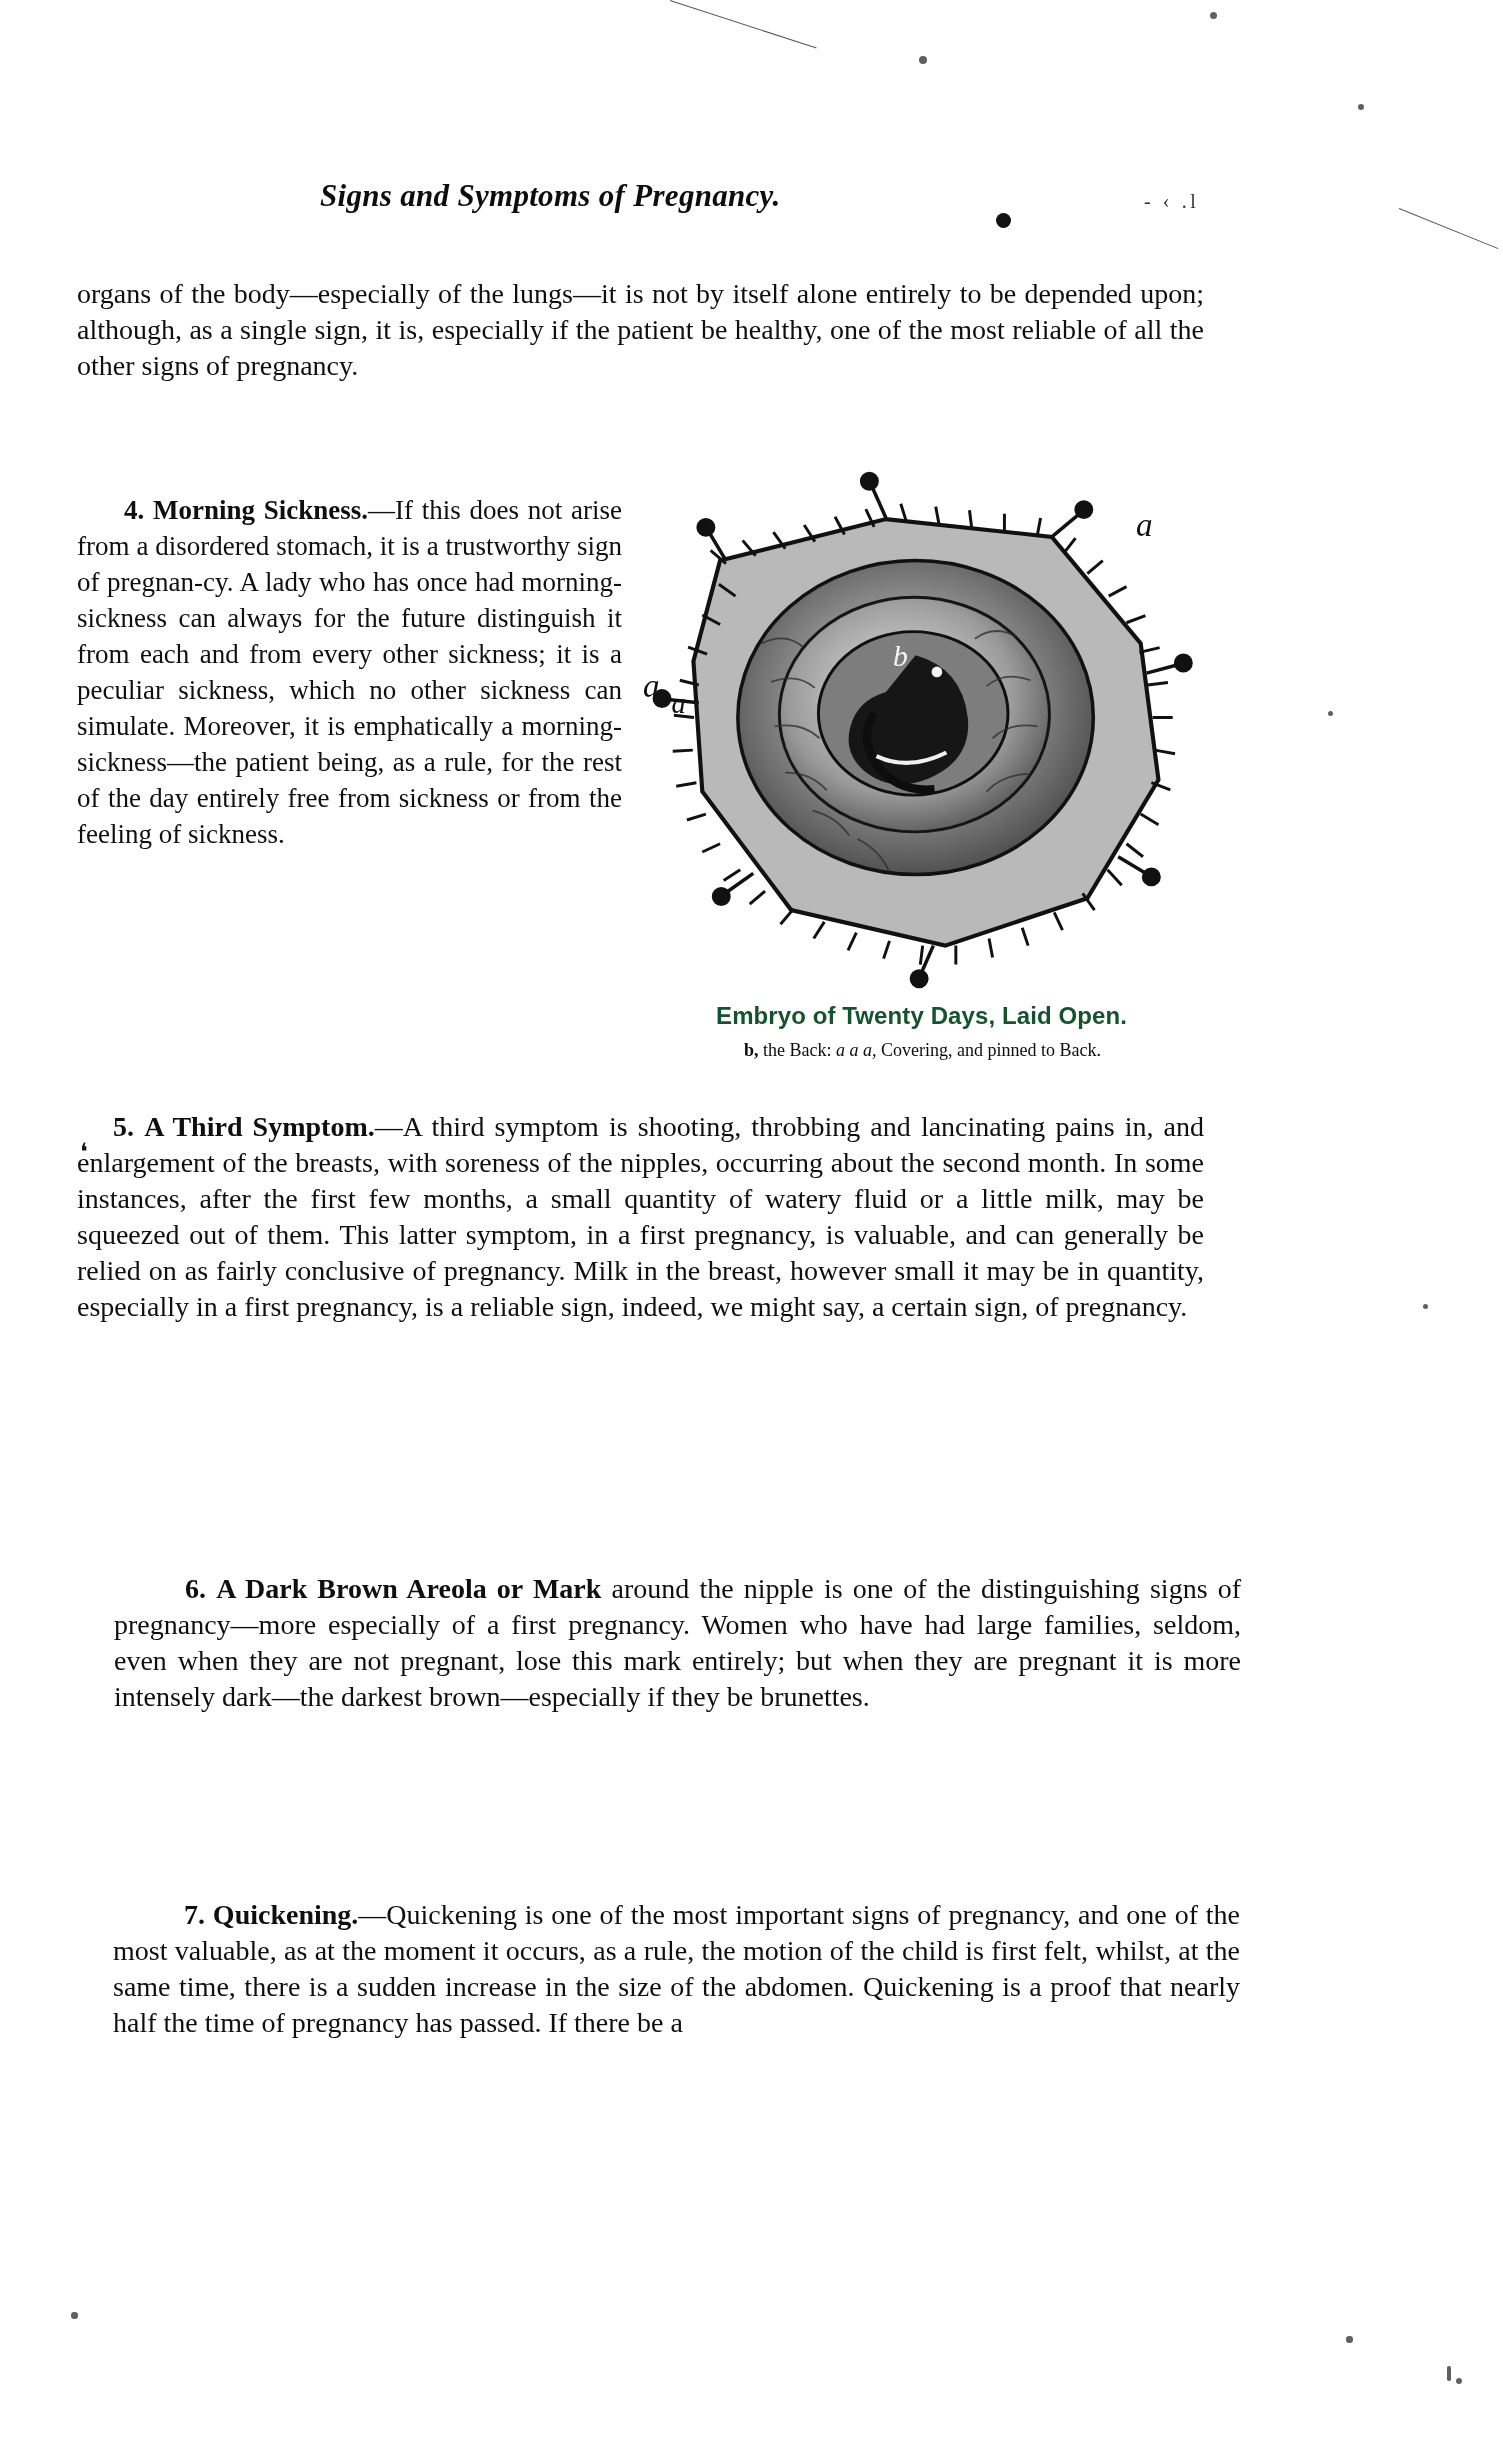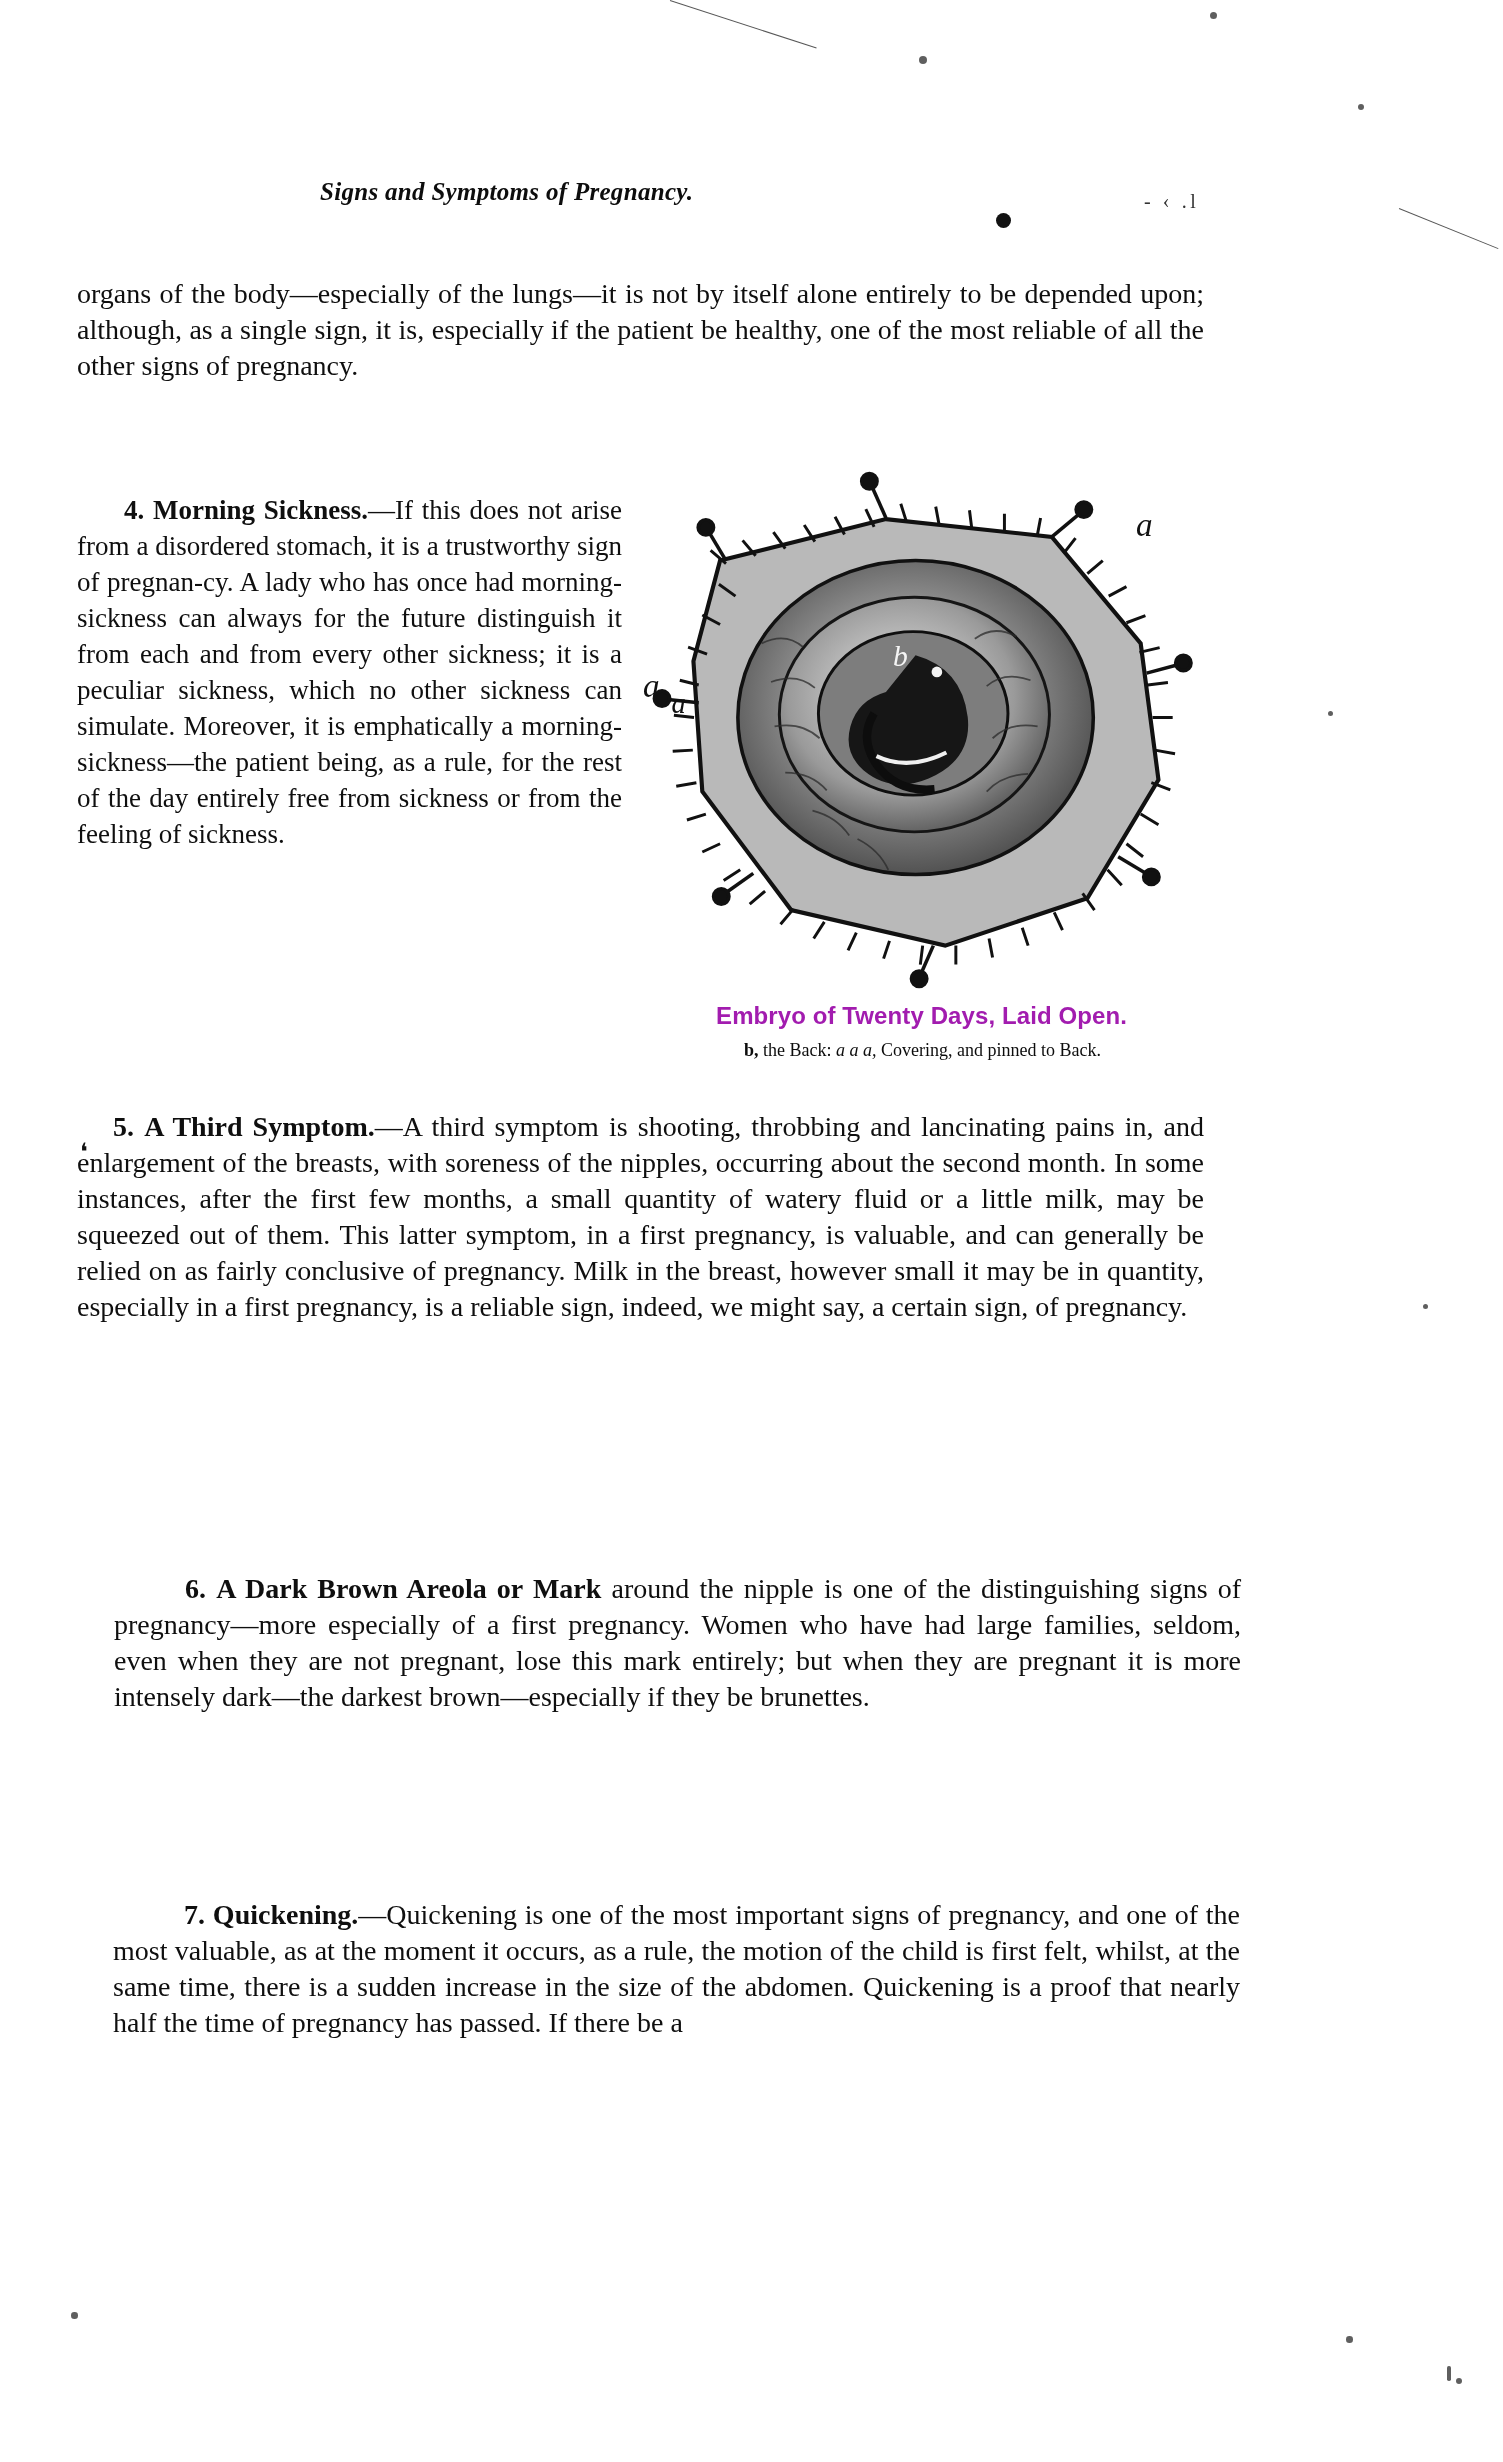--- a/index.html
+++ b/index.html
@@ -33,21 +33,21 @@
 
   
   .running-head {
     position: absolute;
     left: 320px;
     top: 178px;
     width: 889px;
     font-family: "Liberation Serif", serif;
     font-style: italic;
     font-weight: bold;
-    font-size: 25px;
+    font-size: 31px;
     letter-spacing: 0.3px;
     color: #0d0d0d;
     white-space: nowrap;
   }
   .folio {
     position: absolute;
     left: 1144px;
     top: 190px;
     font-size: 20px;
     letter-spacing: 3.6px;
@@ -120,21 +120,21 @@
   .fig-caption {
     position: absolute;
     left: 628px;
     top: 1002px;
     width: 587px;
     text-align: center;
     font-family: "Liberation Sans", sans-serif;
     font-weight: bold;
     font-size: 24px;
     letter-spacing: 0.1px;
-    color: #a21caf;
+    color: #14532d;
   }
   .fig-sub {
     position: absolute;
     left: 626px;
     top: 1036px;
     width: 593px;
     text-align: center;
     font-family: "Liberation Serif", serif;
     font-size: 18px;
     line-height: 28.5px;

